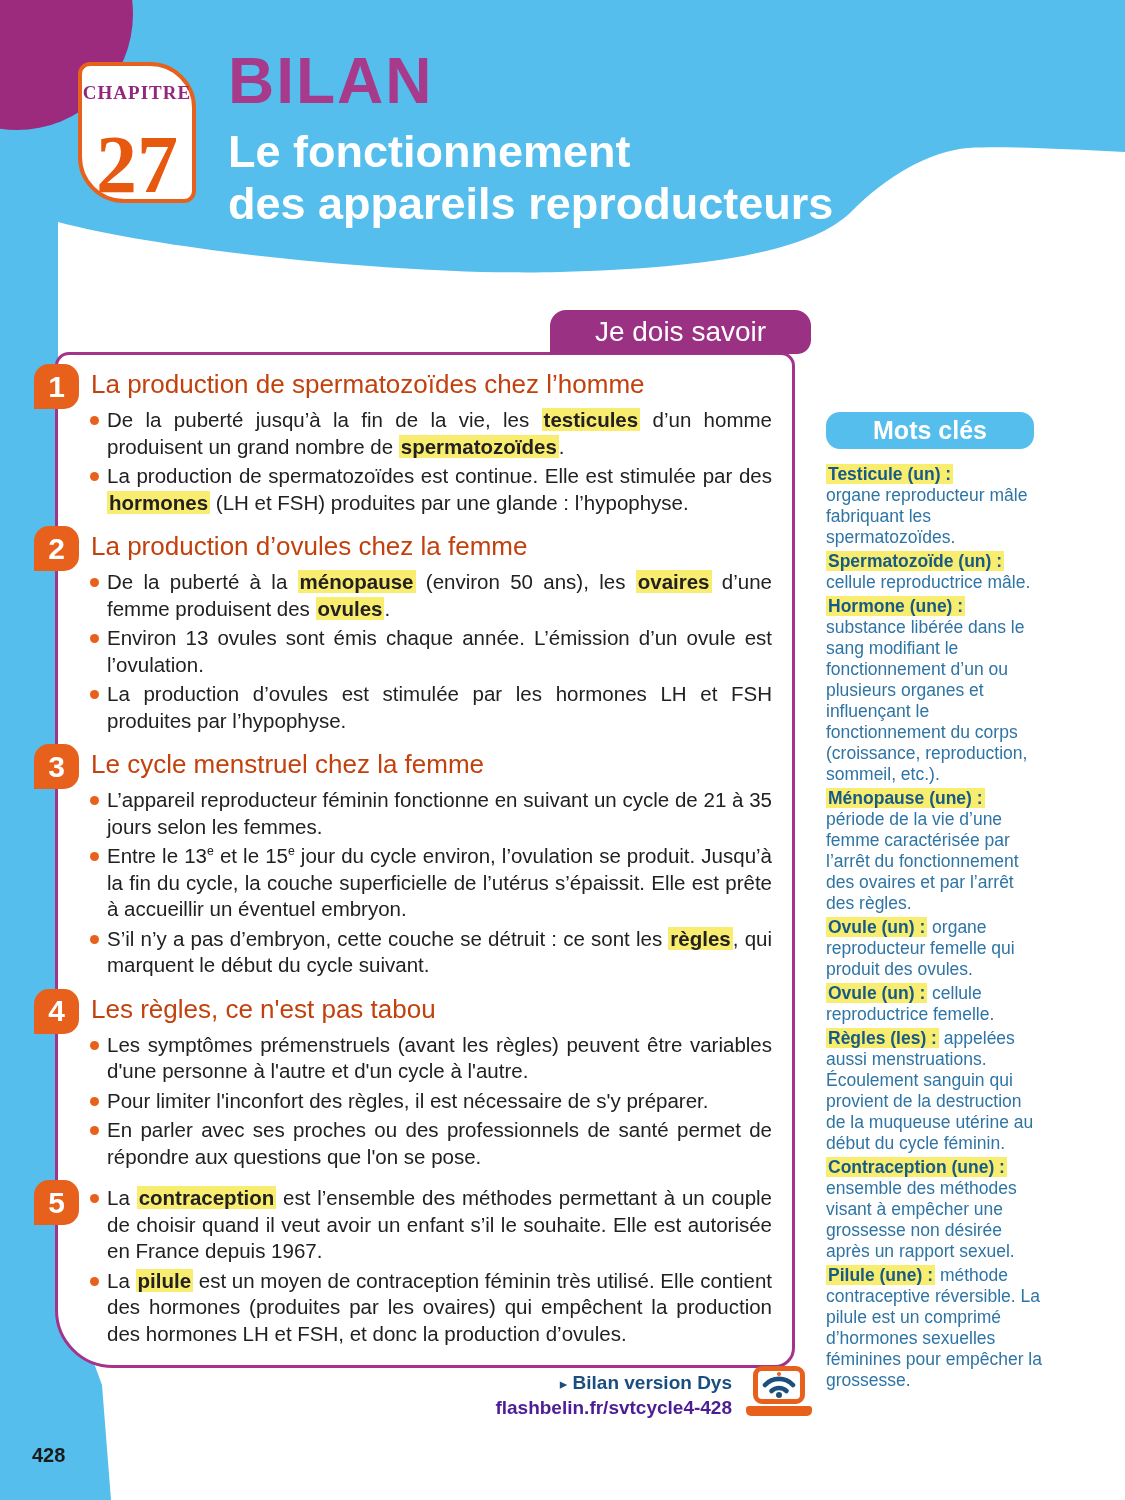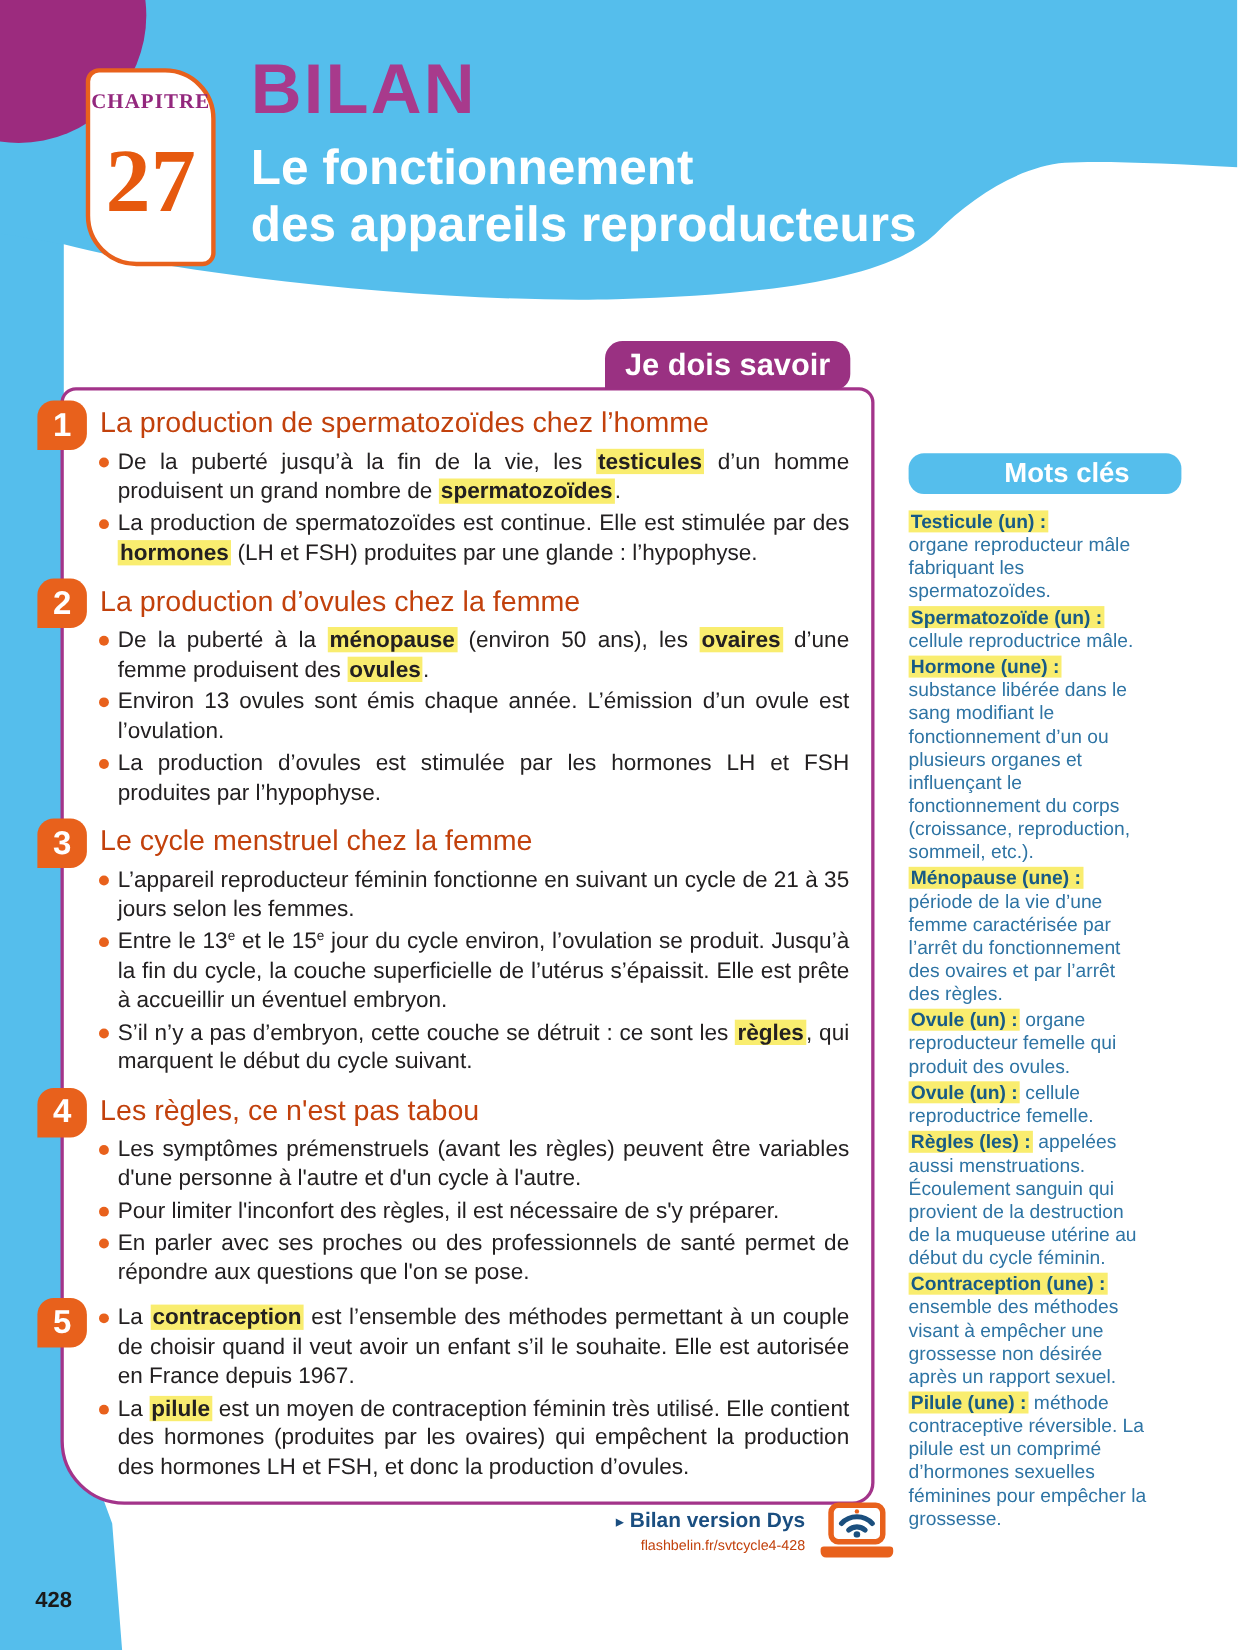--- a/index.html
+++ b/index.html
@@ -5,65 +5,65 @@
   html,body{margin:0;padding:0;background:#ffffff;}
   .page{position:relative;width:1125px;height:1500px;background:#ffffff;overflow:hidden;
         font-family:"Liberation Sans","DejaVu Sans",sans-serif;}
 
   
   svg.bg{position:absolute;left:0;top:0;z-index:0;}
   .blob{position:absolute;left:-99px;top:-102px;width:232px;height:232px;border-radius:50%;
         background:#9C2B7E;z-index:1;}
 
   
-  .chapter-badge{position:absolute;left:78px;top:62px;width:118px;height:180px;background:#ffffff;
+  .chapter-badge{position:absolute;left:78px;top:62px;width:118px;height:141px;background:#ffffff;
         border:4px solid #E8611C;border-radius:12px 46px 12px 46px;z-index:2;box-sizing:border-box;
         text-align:center;}
   .chapter-label{margin-top:16px;font-family:"Liberation Serif","DejaVu Serif",serif;
         font-weight:700;font-size:19px;letter-spacing:1px;color:#93277D;}
   .chapter-number{font-family:"Liberation Serif","DejaVu Serif",serif;font-weight:700;
         font-size:82px;line-height:86px;color:#E6590E;margin-top:18px;}
   .kicker{position:absolute;left:228px;top:44px;font-size:64px;font-weight:700;
         letter-spacing:2px;color:#A83A8C;z-index:2;}
   .main-title{position:absolute;left:228px;top:126px;margin:0;font-size:45px;line-height:52px;
         font-weight:700;color:#ffffff;z-index:2;}
 
   
-  .tab{position:absolute;left:550px;top:310px;width:223px;height:44px;background:#9A3182;
-        border-radius:16px 16px 14px 0;color:#ffffff;font-size:28px;font-weight:700;
+  .tab{position:absolute;left:550px;top:310px;width:261px;height:44px;background:#9A3182;
+        border-radius:16px 16px 14px 0;color:#ffffff;font-size:28px;font-weight:400;
         display:flex;align-items:center;justify-content:center;z-index:3;}
 
   
   .main-box{position:absolute;left:55px;top:352px;width:740px;height:1016px;background:#ffffff;
         border:3px solid #A3348A;border-radius:14px 14px 20px 58px;box-sizing:border-box;
         padding:14px 20px 0 32px;z-index:2;}
   .sec{position:relative;margin:0 0 15px 0;}
   .num{position:absolute;left:-56px;top:-5px;width:45px;height:45px;background:#E8611C;
         border-radius:15px 15px 15px 0;color:#ffffff;font-size:30px;font-weight:700;
         display:flex;align-items:center;justify-content:center;}
   .sec-title{margin:0 0 7px 1px;font-size:26px;font-weight:400;color:#c2410c;}
   .bullet{display:flex;margin:0 0 3px 0;}
   .dot{flex:none;width:9px;height:9px;border-radius:50%;background:#E8611C;margin:9px 8px 0 0;}
   .btext{margin:0;flex:1;font-size:20.5px;line-height:26.5px;color:#232021;text-align:justify;}
   .btext sup{font-size:60%;line-height:0;}
   .hl{background:#F9ED6F;font-weight:700;padding:0 2px;}
 
   
   .sidebar{position:absolute;left:826px;top:412px;width:218px;z-index:1;}
   .sidebar-title{width:208px;height:37px;background:#55BEEC;border-radius:14px;color:#ffffff;
-        font-size:25px;font-weight:700;display:flex;align-items:center;justify-content:center;padding-left:40px;}
+        font-size:25px;font-weight:700;display:flex;align-items:center;justify-content:center;}
   .entries{margin-top:15px;}
   .entry{margin:0 0 3px 0;font-size:17.5px;line-height:21px;color:#2E74A4;}
   .term{background:#F9ED6F;color:#175A86;font-weight:700;padding:0 2px;}
 
   
   .footer{position:absolute;left:430px;top:1372px;width:302px;text-align:right;z-index:3;}
   .dys-line{font-size:19px;font-weight:700;color:#1A4E80;}
   .arrow{font-size:15px;color:#1A4E80;}
-  .dys-url{font-size:13px;font-weight:400;color:#c2410c;margin-top:3px;}
+  .dys-url{font-size:19px;font-weight:700;color:#4c1d95;margin-top:3px;}
   .laptop{position:absolute;left:746px;top:1366px;width:66px;height:50px;z-index:4;}
   .screen{position:absolute;left:7px;top:0;width:52px;height:38px;box-sizing:border-box;
         background:#ffffff;border:5px solid #E8611C;border-radius:9px;}
   .cam{position:absolute;left:50%;top:1px;width:4px;height:4px;margin-left:-2px;border-radius:50%;
         background:#E8611C;}
   .base{position:absolute;left:0;top:40px;width:66px;height:10px;background:#E8611C;
         border-radius:3px 3px 5px 5px;}
   .pagenum{position:absolute;left:32px;top:1444px;font-size:20px;font-weight:700;color:#1a1a1a;z-index:2;}
 </style>
 </head>

